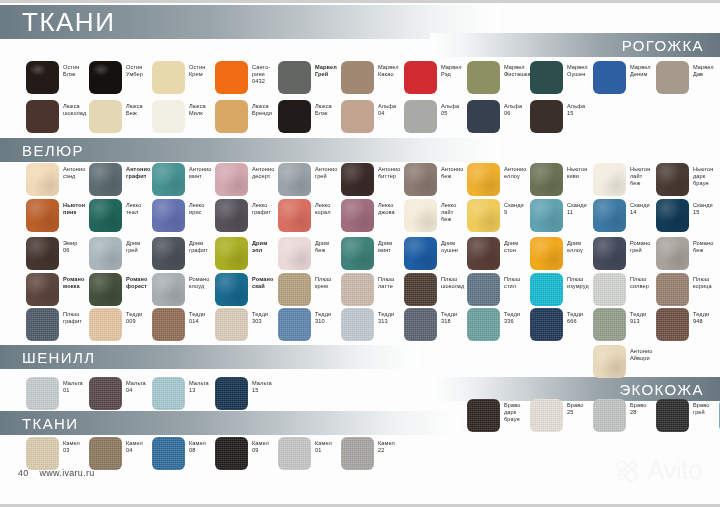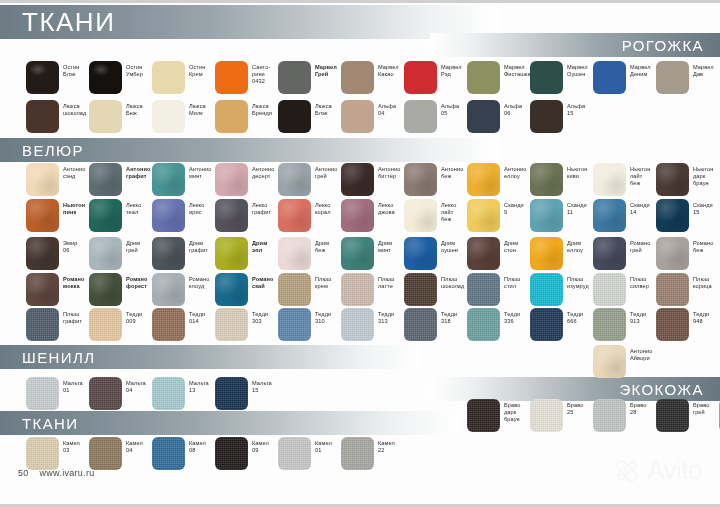--- a/index.html
+++ b/index.html
@@ -604,21 +604,21 @@
       <div class="lbl" style="left: 315px; top: 437px;">Камел
 01</div>
       <div class="swatch " style="left: 341px; top: 434px; background: rgb(169, 168, 164);">
         <span class="tex"></span>
       </div>
       <div class="lbl" style="left: 378px; top: 437px;">Камел
 22</div>
     </div>
 
   <div id="footer">
-    <span class="pg">50</span>
+    <span class="pg">40</span>
     <span>www.ivaru.ru</span>
   </div>
 
   <div id="watermark">
     <span>
       <svg width="26" height="22" viewBox="0 0 26 22" aria-hidden="true">
         <circle cx="6" cy="6" r="4.6" fill="none" stroke="#f2f2f2" stroke-width="2"></circle>
         <circle cx="16.5" cy="5" r="3.3" fill="none" stroke="#f2f2f2" stroke-width="2"></circle>
         <circle cx="5.5" cy="16.5" r="3.3" fill="none" stroke="#f2f2f2" stroke-width="2"></circle>
         <circle cx="15.5" cy="15.5" r="5.2" fill="none" stroke="#f2f2f2" stroke-width="2"></circle>

